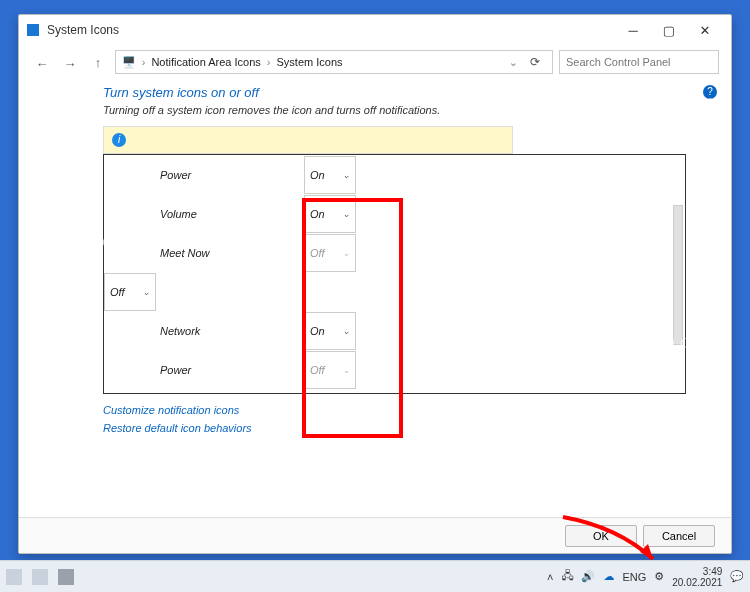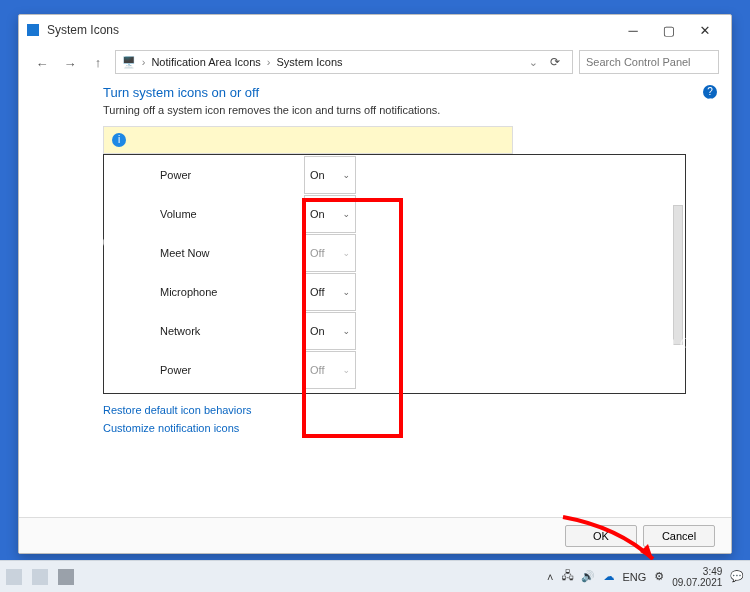--- a/index.html
+++ b/index.html
@@ -9,23 +9,23 @@
   .title-icon { width:12px; height:12px; background:#1976d2; margin-right:8px; }
   .title-text { font-size:12px; color:#333; flex:1; }
   .win-btn { width:36px; height:24px; display:flex; align-items:center; justify-content:center; font-size:13px; color:#333; }
   .navrow { height:34px; display:flex; align-items:center; padding:0 12px; gap:6px; }
   .nav-arrow { width:22px; height:22px; display:flex; align-items:center; justify-content:center; font-size:13px; color:#555; }
   .addr { flex:1; height:24px; border:1px solid #ccc; display:flex; align-items:center; padding:0 6px; font-size:11px; gap:6px; }
   .addr .bc { color:#222; }
   .addr .sep { color:#888; }
   .addr .tail { flex:1; }
   .refresh { width:22px; text-align:center; color:#555; font-size:12px; }
-  .search { width:140px; height:24px; border:1px solid #ccc; padding:0 6px; font-size:11px; color:#777; display:flex; align-items:center; }
+  .search { width:160px; height:24px; border:1px solid #ccc; padding:0 6px; font-size:11px; color:#777; display:flex; align-items:center; }
   .help-icon { position:absolute; right:14px; top:70px; width:14px; height:14px; border-radius:50%; background:#0a66c2; color:#fff; font-size:10px; line-height:14px; text-align:center; }
-  .content { padding:6px 45px 0 84px; }
+  .content { padding:6px 45px 0 84px;font-style:italic; }
   .heading { font-size:13px; color:#0a66c2; margin-bottom:4px; }
   .subhead { font-size:11px; color:#333; margin-bottom:10px; }
   .banner { border:1px solid #ddd; background:#fff9c9; padding:6px 8px; display:flex; gap:8px; align-items:flex-start; font-size:11px; width:410px; }
   .info-icon { width:14px; height:14px; border-radius:50%; background:#1e88e5; color:#fff; font-size:10px; line-height:14px; text-align:center; flex-shrink:0; }
   .banner-text { color:#333; }
   .banner-link { color:#0a66c2; text-decoration:underline; }
   .tablewrap { border:1px solid #333; margin-top:0; padding:0 10px 4px 0; width:100%; position:relative; }
   .row { display:flex; align-items:center; height:39px; }
   .row-label { width:200px; padding-left:56px; font-size:11px; color:#222; }
   .dd { width:52px; height:38px; border:1px solid #ccc; display:flex; align-items:center; justify-content:space-between; padding:0 5px; font-size:11px; color:#222; }
@@ -106,21 +106,20 @@
           </div>
       </div>
       <div class="row dim">
         <div class="row-label">Meet Now</div>
         <div class="dd">
             <span>Off</span>
             <span class="chev">⌄</span>
           </div>
       </div>
       <div class="row">
-        <div class="row-label">Microphone</div>
         <div class="dd">
             <span>Off</span>
             <span class="chev">⌄</span>
           </div>
       </div>
       <div class="row">
         <div class="row-label">Network</div>
         <div class="dd">
             <span>On</span>
             <span class="chev">⌄</span>
@@ -130,22 +129,22 @@
         <div class="row-label">Power</div>
         <div class="dd">
             <span>Off</span>
             <span class="chev">⌄</span>
           </div>
       </div>
       <div class="scrollbar"></div>
     </div>
 
     <div class="links">
+      <div class="lnk">Customize notification icons</div>
       <div class="lnk">Restore default icon behaviors</div>
-      <div class="lnk">Customize notification icons</div>
     </div>
   </div>
 
   <div class="footer">
     <div class="btn">OK</div>
     <div class="btn">Cancel</div>
   </div>
 </div>
 
 <div class="redbox big"></div>
@@ -168,17 +167,17 @@
   <div class="tb-mid"></div>
   <div class="tb-right">
     <span>˄</span>
     <span>🖧</span>
     <span>🔊</span>
     <span style="color:#0a66c2;">☁</span>
     <span>ENG</span>
     <span>⚙</span>
     <div class="clock">
       <div>3:49</div>
-      <div>09.07.2021</div>
+      <div>20.02.2021</div>
     </div>
     <span>💬</span>
   </div>
 </div>
 
 </body></html>

